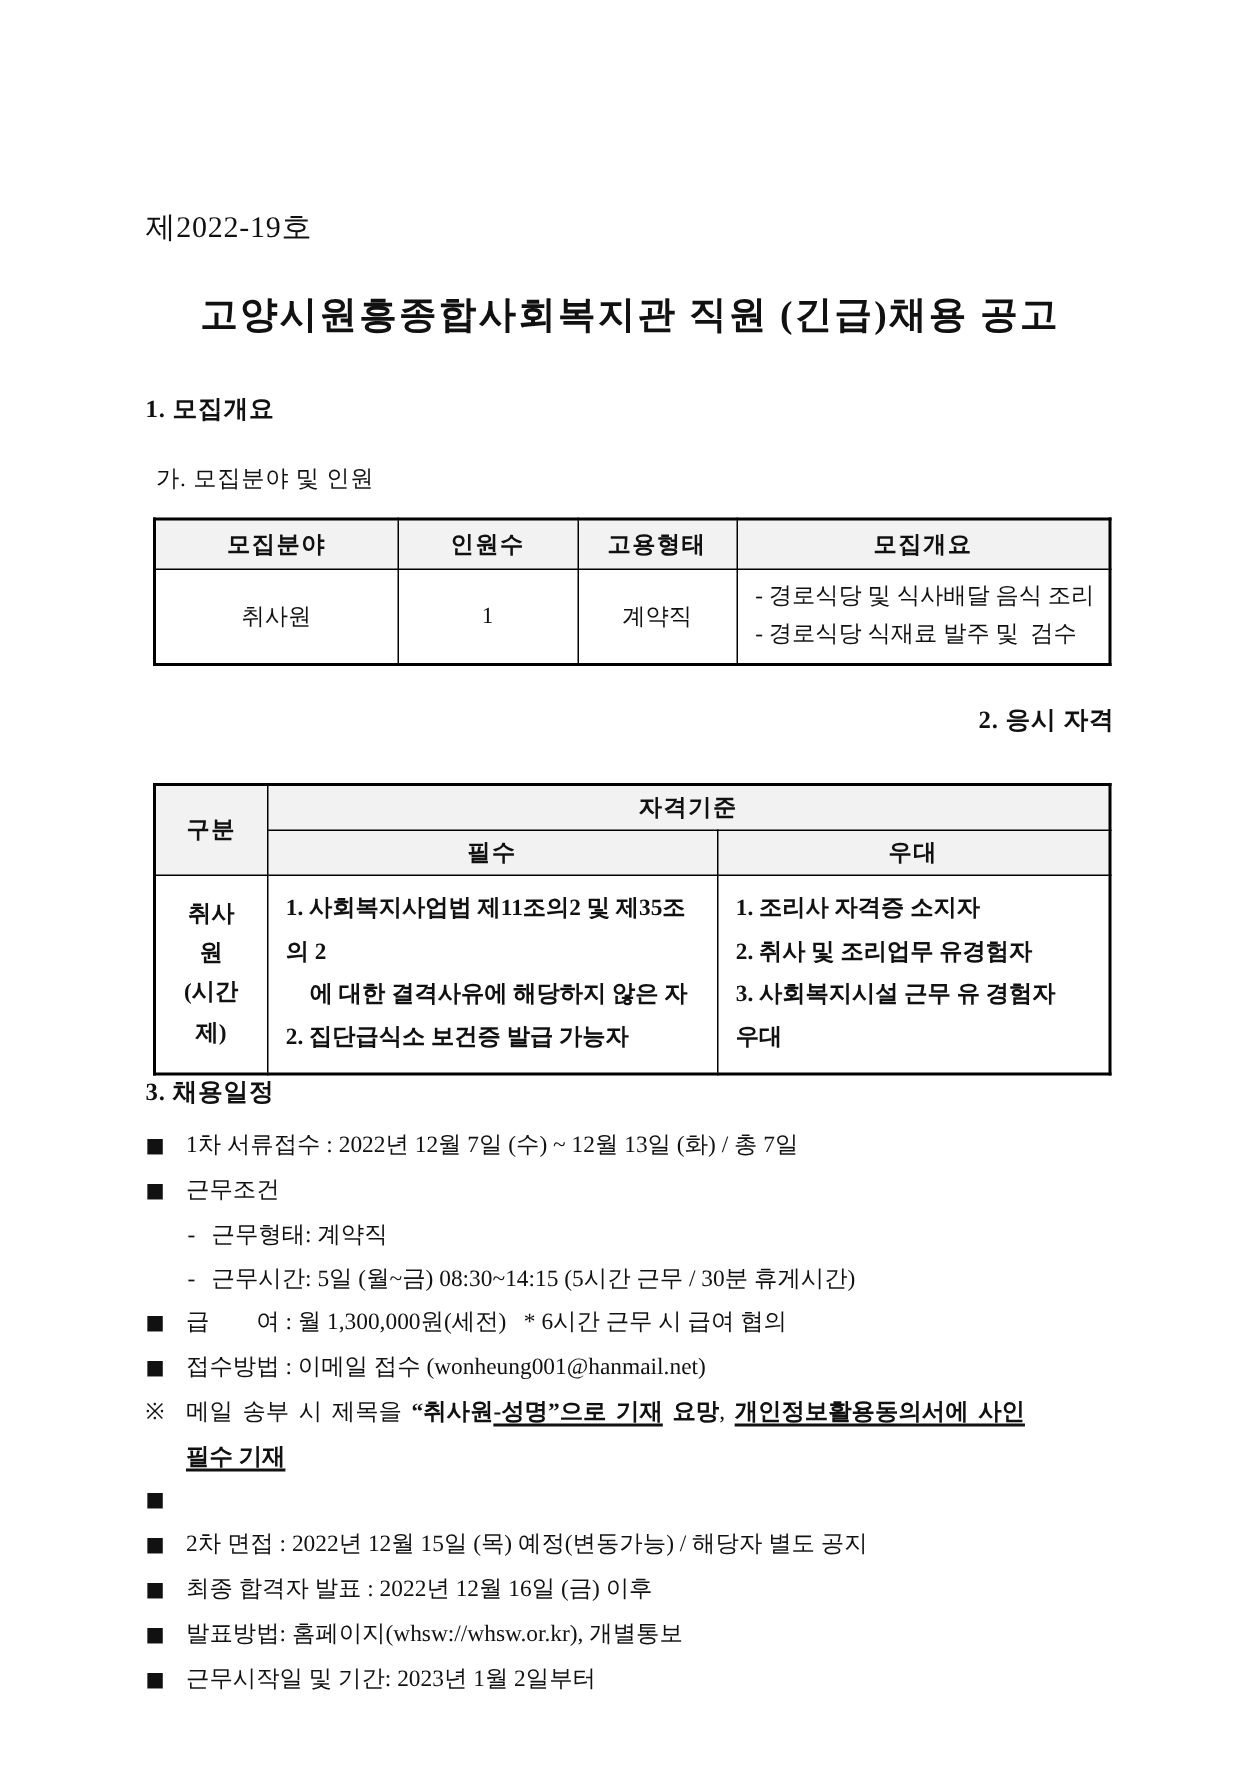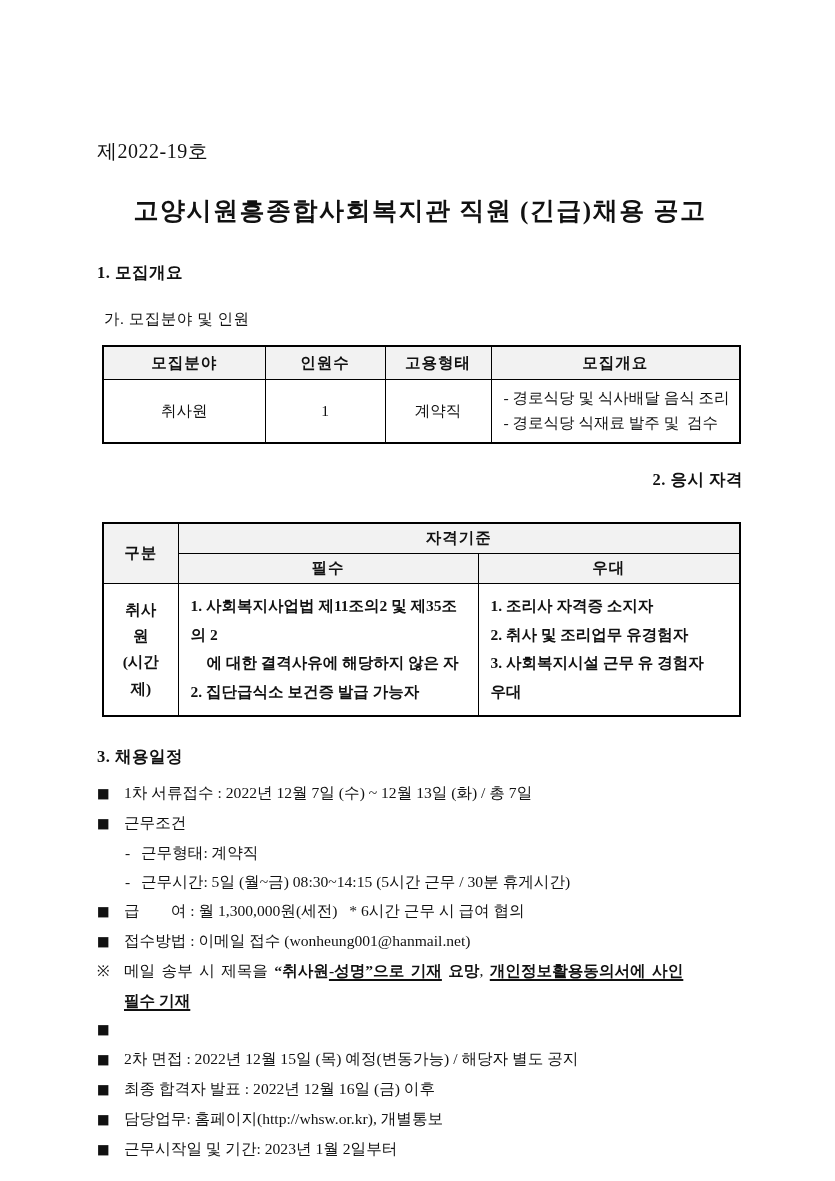--- a/index.html
+++ b/index.html
@@ -14,21 +14,21 @@
   .doc-number{font-size:20px;letter-spacing:0.5px;}
 
   .title{
     font-size:25px;font-weight:bold;text-align:center;
     letter-spacing:1.5px;margin-top:31px;line-height:30px;
   }
 
   .sec-heading{font-size:16.5px;font-weight:bold;letter-spacing:0.5px;}
   .sec1{margin-top:36px;}
   .sec2{margin-top:25px;text-align:right;}
-  .sec3{margin-top:29px;}
+  .sec3{}
   .sub-heading{font-size:15.5px;margin-top:25px;padding-left:7px;letter-spacing:0.5px;}
 
   table{
     border-collapse:collapse;margin-top:15px;margin-left:5px;
     width:637px;table-layout:fixed;font-size:15.5px;
     border:2px solid #000;
   }
   th,td{border:1.2px solid #000;padding:4px 5px;text-align:center;vertical-align:middle;}
   th{background:#f2f2f2;font-weight:bold;letter-spacing:1px;}
   .t1 thead th{height:24px;}
@@ -178,21 +178,21 @@
     <span class="pre">2차 면접 : 2022년 12월 15일 (목) 예정(변동가능) / 해당자 별도 공지</span>
   </div>
 
   <div class="srow">
     <span class="bullet">■</span>
     <span class="pre">최종 합격자 발표 : 2022년 12월 16일 (금) 이후</span>
   </div>
 
   <div class="srow">
     <span class="bullet">■</span>
-    <span class="pre">담당업무: 홈페이지(http://whsw.or.kr), 개별통보</span>
+    <span class="pre">발표방법: 홈페이지(whsw://whsw.or.kr), 개별통보</span>
   </div>
 
   <div class="srow">
     <span class="bullet">■</span>
     <span class="pre">근무시작일 및 기간: 2023년 1월 2일부터</span>
   </div>
 
 </div>
 
 </body></html>

